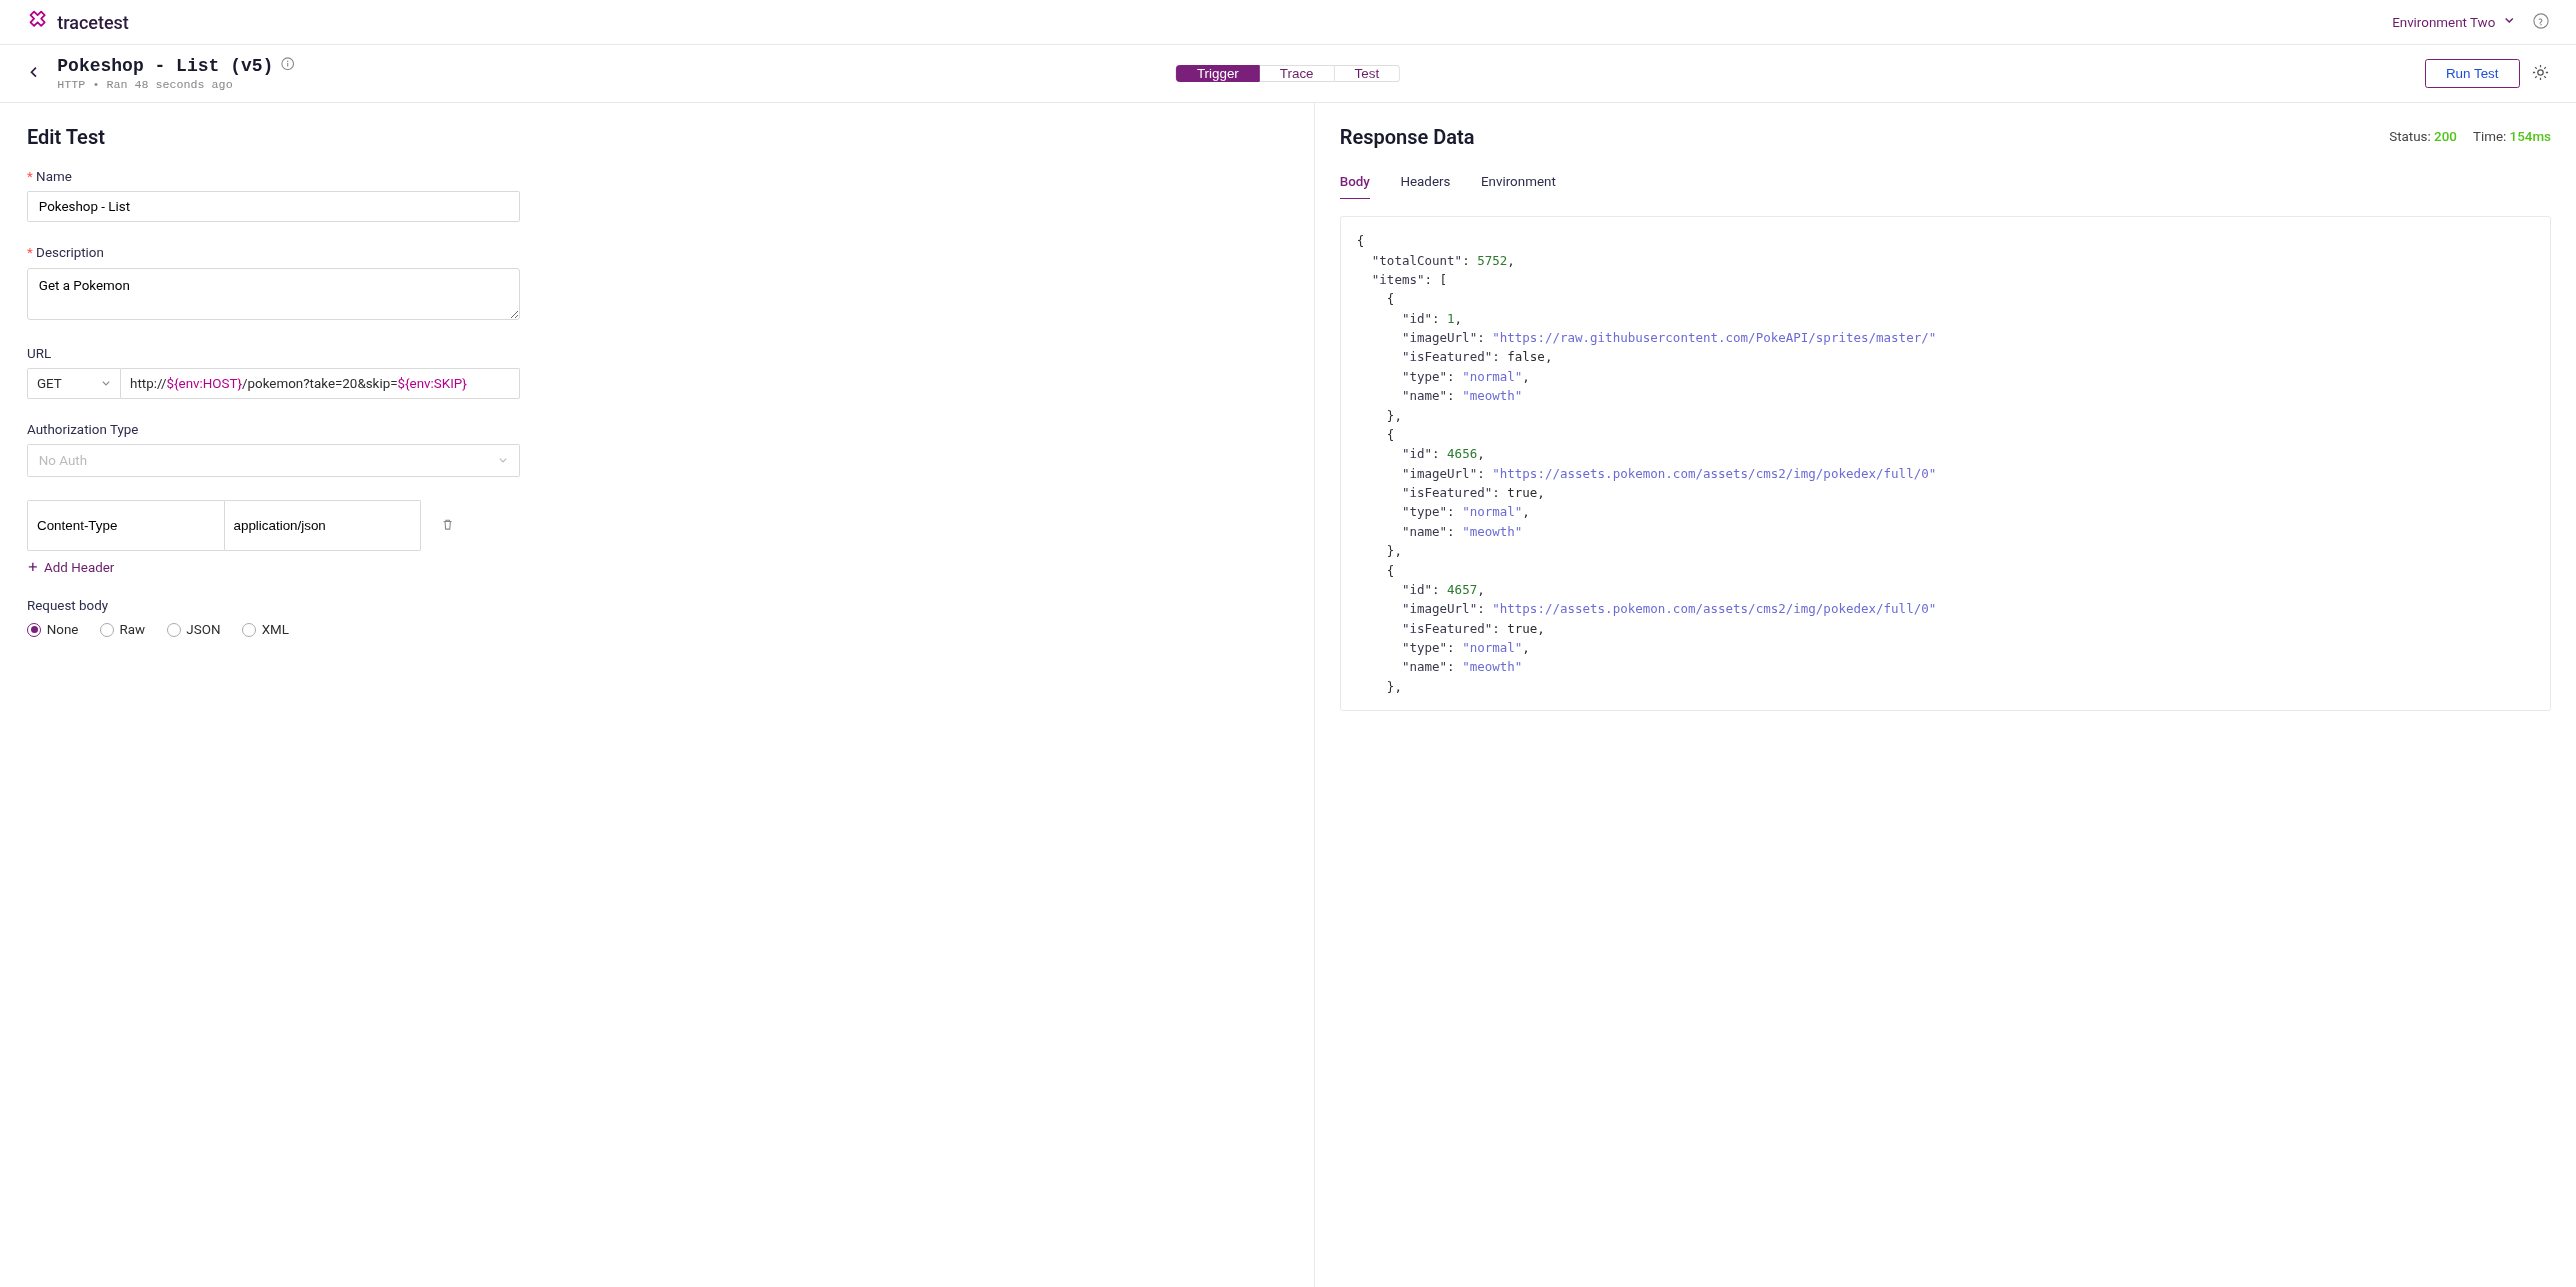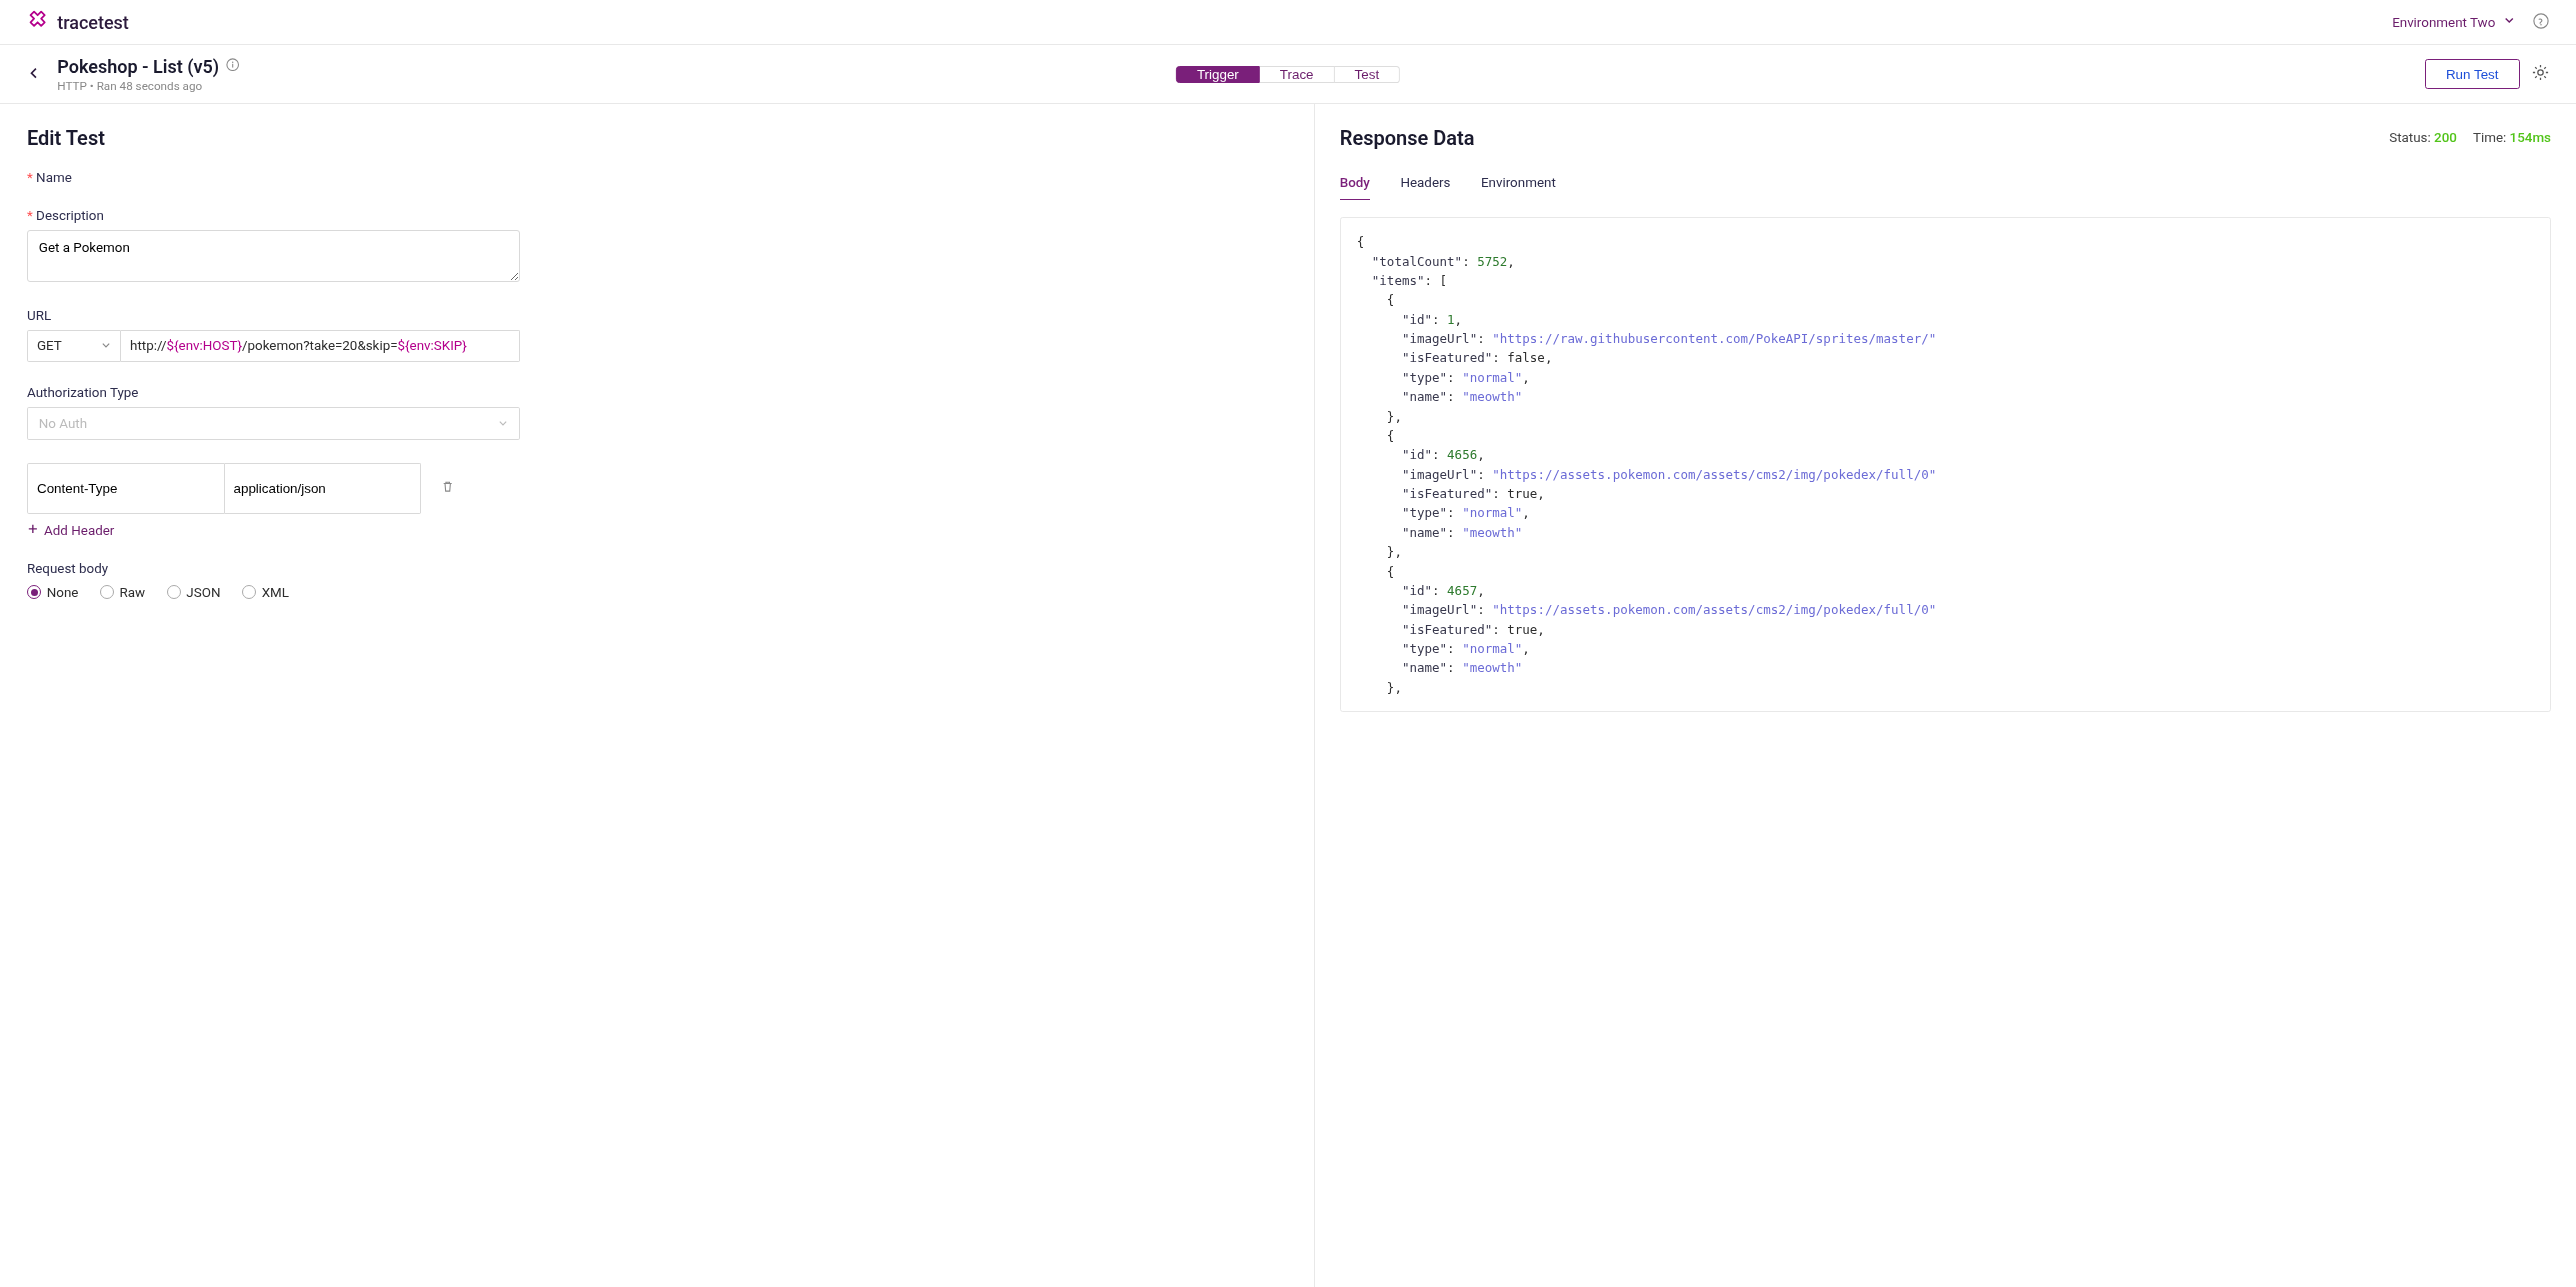--- a/index.html
+++ b/index.html
@@ -7,21 +7,21 @@
 
 .topbar { display: flex; align-items: center; justify-content: space-between; padding: 9px 27px; border-bottom: 0.9px solid #e8e8e8; }
 .brand { display: flex; align-items: center; gap: 7.2px; }
 .brand-text { font-size: 18px; font-weight: 500; color: #2d1b3d; }
 .env-dropdown { display: flex; align-items: center; gap: 7.2px; color: #6b1d6b; font-size: 13.4px; cursor: pointer; }
 .top-right { display: flex; align-items: center; gap: 18px; }
 
 .subheader { display: flex; align-items: center; justify-content: space-between; padding: 10.8px 27px; border-bottom: 0.9px solid #e8e8e8; position: relative; }
 .sub-left { display: flex; align-items: center; gap: 16px; }
 .back-chevron { cursor: pointer; color: #2d1b3d; }
-.title-block { display: flex; flex-direction: column; gap: 1.8px; }
+.title-block { display: flex; flex-direction: column; gap: 1.8px; font-family: Liberation Mono, monospace; }
 .title-row { display: flex; align-items: center; gap: 7.2px; }
 .page-title { font-size: 18px; font-weight: 600; color: #1a1a2e; }
 .sub-meta { font-size: 11.7px; color: #888; }
 .sub-center { position: absolute; left: 50%; transform: translateX(-50%); display: flex; }
 .tab-btn { padding: 0 20px; border: 0.9px solid #ddd; background: #fff; color: #6b1d6b; font-size: 13.4px; cursor: pointer; }
 .tab-btn:first-child { border-radius: 3.6px 0 0 3.6px; }
 .tab-btn:last-child { border-radius: 0 3.6px 3.6px 0; }
 .tab-btn + .tab-btn { border-left: none; }
 .tab-btn.active { background: #7a1f7a; color: #fff; border-color: #7a1f7a; }
 .sub-right { display: flex; align-items: center; gap: 12.5px; }
@@ -148,20 +148,21 @@
     </span>
   </div>
 </div>
 
 <div class="main">
   <div class="panel-left">
     <div class="section-title">Edit Test</div>
 
     <div class="form-group">
       <label class="form-label req">Name</label>
+      <input class="text-input" value="Pokeshop - List" style="">
     </div>
 
     <div class="form-group">
       <label class="form-label req">Description</label>
       <textarea class="textarea" style="">Get a Pokemon</textarea>
     </div>
 
     <div class="form-group">
       <label class="form-label">URL</label>
       <div class="url-row">

